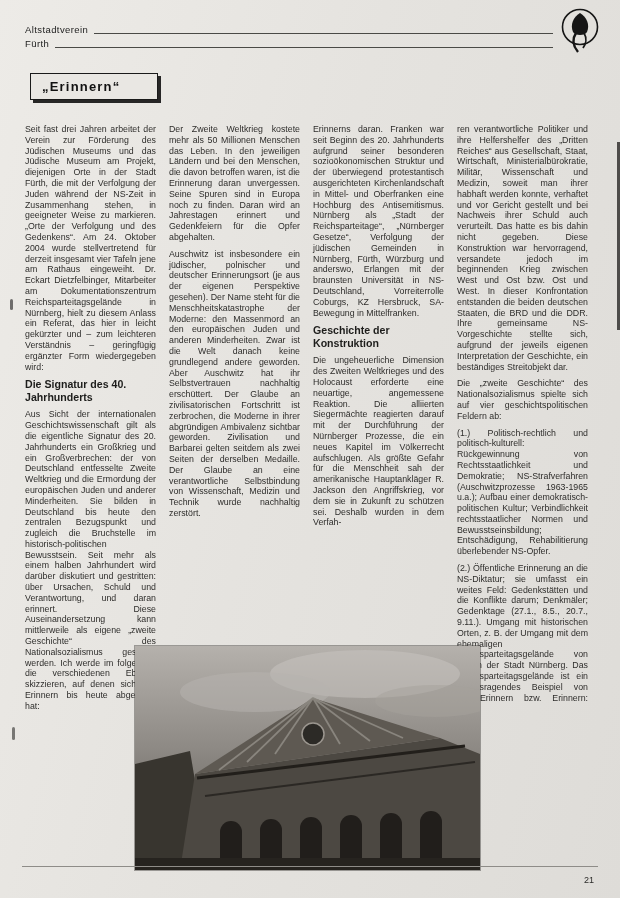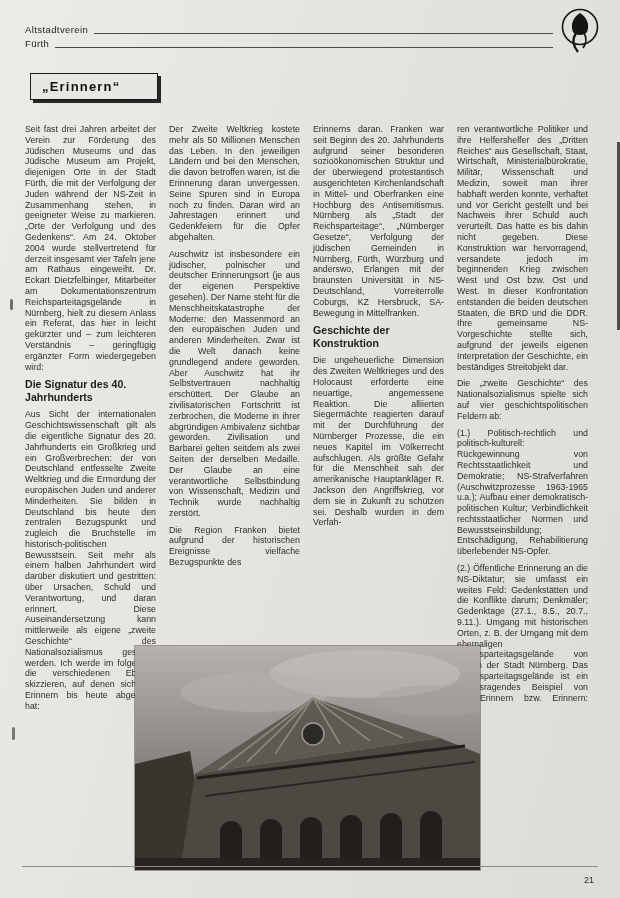--- a/index.html
+++ b/index.html
@@ -76,21 +76,20 @@
 
   <main class="columns">
     <div class="col">
       <p>Seit fast drei Jahren arbeitet der Verein zur Förderung des Jüdischen Museums und das Jüdische Museum am Projekt, diejenigen Orte in der Stadt Fürth, die mit der Verfolgung der Juden während der NS-Zeit in Zusammenhang stehen, in geeigneter Weise zu markieren. „Orte der Verfolgung und des Gedenkens“. Am 24. Oktober 2004 wurde stellvertretend für derzeit insgesamt vier Tafeln jene am Rathaus eingeweiht. Dr. Eckart Dietzfelbinger, Mitarbeiter am Dokumentationszentrum Reichsparteitagsgelände in Nürnberg, hielt zu diesem Anlass ein Referat, das hier in leicht gekürzter und – zum leichteren Verständnis – geringfügig ergänzter Form wiedergegeben wird:</p>
       <h3>Die Signatur des 40. Jahrhunderts</h3>
       <p>Aus Sicht der internationalen Geschichtswissenschaft gilt als die eigentliche Signatur des 20. Jahrhunderts ein Großkrieg und ein Großverbrechen: der von Deutschland entfesselte Zweite Weltkrieg und die Ermordung der europäischen Juden und anderer Minderheiten. Sie bilden in Deutschland bis heute den zentralen Bezugspunkt und zugleich die Bruchstelle im historisch-politischen Bewusstsein. Seit mehr als einem halben Jahrhundert wird darüber diskutiert und gestritten: über Ursachen, Schuld und Verantwortung, und daran erinnert. Diese Auseinandersetzung kann mittlerweile als eigene „zweite Geschichte“ des Nationalsozialismus gesehen werden. Ich werde im folgenden die verschiedenen Ebenen skizzieren, auf denen sich das Erinnern bis heute abgespielt hat:</p>
     </div>
     <div class="col">
       <p>Der Zweite Weltkrieg kostete mehr als 50 Millionen Menschen das Leben. In den jeweiligen Ländern und bei den Menschen, die davon betroffen waren, ist die Erinnerung daran unvergessen. Seine Spuren sind in Europa noch zu finden. Daran wird an Jahrestagen erinnert und Gedenkfeiern für die Opfer abgehalten.</p>
       <p>Auschwitz ist insbesondere ein jüdischer, polnischer und deutscher Erinnerungsort (je aus der eigenen Perspektive gesehen). Der Name steht für die Menschheitskatastrophe der Moderne: den Massenmord an den europäischen Juden und anderen Minderheiten. Zwar ist die Welt danach keine grundlegend andere geworden. Aber Auschwitz hat ihr Selbstvertrauen nachhaltig erschüttert. Der Glaube an zivilisatorischen Fortschritt ist zerbrochen, die Moderne in ihrer abgründigen Ambivalenz sichtbar geworden. Zivilisation und Barbarei gelten seitdem als zwei Seiten der derselben Medaille. Der Glaube an eine verantwortliche Selbstbindung von Wissenschaft, Medizin und Technik wurde nachhaltig zerstört.</p>
-      <p>Die Region Franken bietet aufgrund der historischen Ereignisse vielfache Bezugspunkte des</p>
     </div>
     <div class="col">
       <p>Erinnerns daran. Franken war seit Beginn des 20. Jahrhunderts aufgrund seiner besonderen sozioökonomischen Struktur und der überwiegend protestantisch ausgerichteten Kirchenlandschaft in Mittel- und Oberfranken eine Hochburg des Antisemitismus. Nürnberg als „Stadt der Reichsparteitage“, „Nürnberger Gesetze“, Verfolgung der jüdischen Gemeinden in Nürnberg, Fürth, Würzburg und anderswo, Erlangen mit der braunsten Universität in NS-Deutschland, Vorreiterrolle Coburgs, KZ Hersbruck, SA-Bewegung in Mittelfranken.</p>
       <h3>Geschichte der Konstruktion</h3>
       <p>Die ungeheuerliche Dimension des Zweiten Weltkrieges und des Holocaust erforderte eine neuartige, angemessene Reaktion. Die alliierten Siegermächte reagierten darauf mit der Durchführung der Nürnberger Prozesse, die ein neues Kapitel im Völkerrecht aufschlugen. Als größte Gefahr für die Menschheit sah der amerikanische Hauptankläger R. Jackson den Angriffskrieg, vor dem sie in Zukunft zu schützen sei. Deshalb wurden in dem Verfah-</p>
     </div>
     <div class="col">
       <p>ren verantwortliche Politiker und ihre Helfershelfer des „Dritten Reiches“ aus Gesellschaft, Staat, Wirtschaft, Ministerialbürokratie, Militär, Wissenschaft und Medizin, soweit man ihrer habhaft werden konnte, verhaftet und vor Gericht gestellt und bei Nachweis ihrer Schuld auch verurteilt. Das hatte es bis dahin nicht gegeben. Diese Konstruktion war hervorragend, versandete jedoch im beginnenden Krieg zwischen West und Ost bzw. Ost und West. In dieser Konfrontation entstanden die beiden deutschen Staaten, die BRD und die DDR. Ihre gemeinsame NS-Vorgeschichte stellte sich, aufgrund der jeweils eigenen Interpretation der Geschichte, ein beständiges Streitobjekt dar.</p>
       <p>Die „zweite Geschichte“ des Nationalsozialismus spielte sich auf vier geschichtspolitischen Feldern ab:</p>
       <p>(1.) Politisch-rechtlich und politisch-kulturell: Rückgewinnung von Rechtsstaatlichkeit und Demokratie; NS-Strafverfahren (Auschwitzprozesse 1963-1965 u.a.); Aufbau einer demokratisch-politischen Kultur; Verbindlichkeit rechtsstaatlicher Normen und Bewusstseinsbildung; Entschädigung, Rehabilitierung überlebender NS-Opfer.</p>

